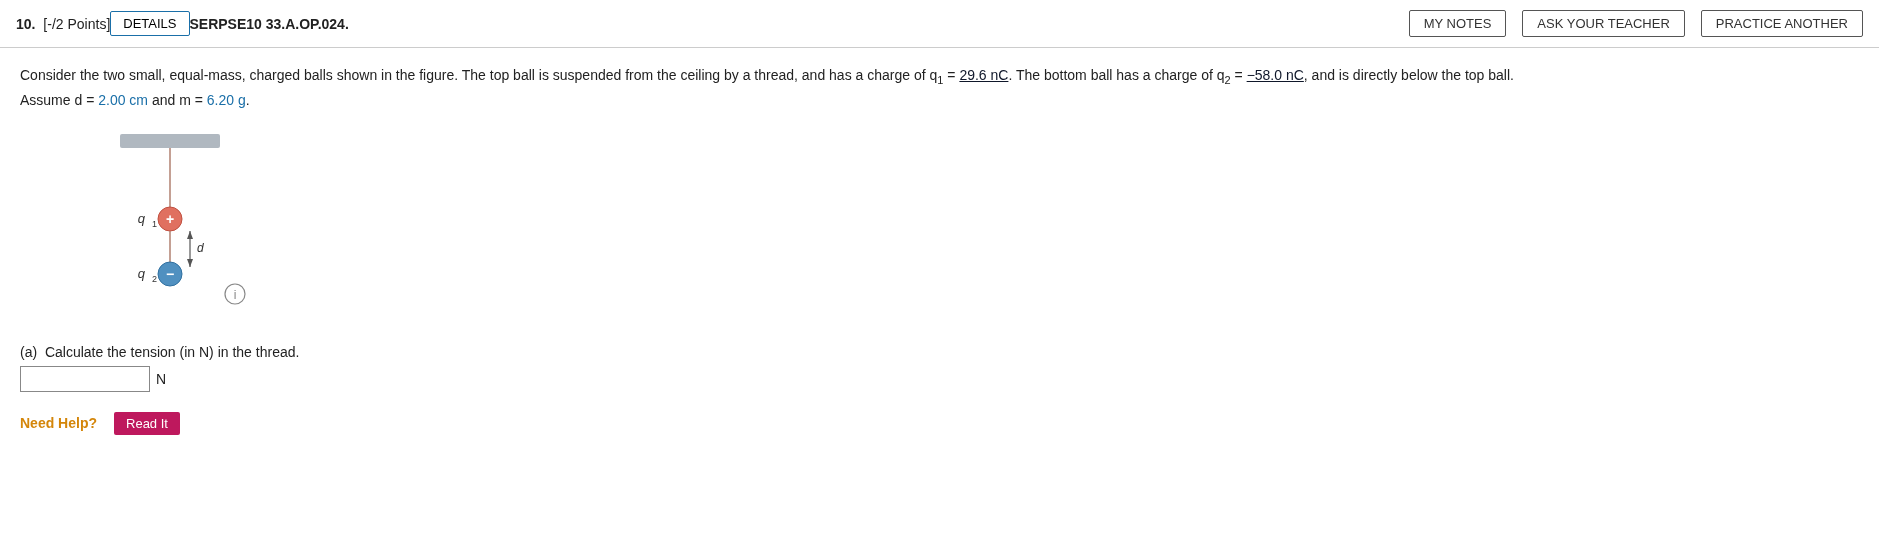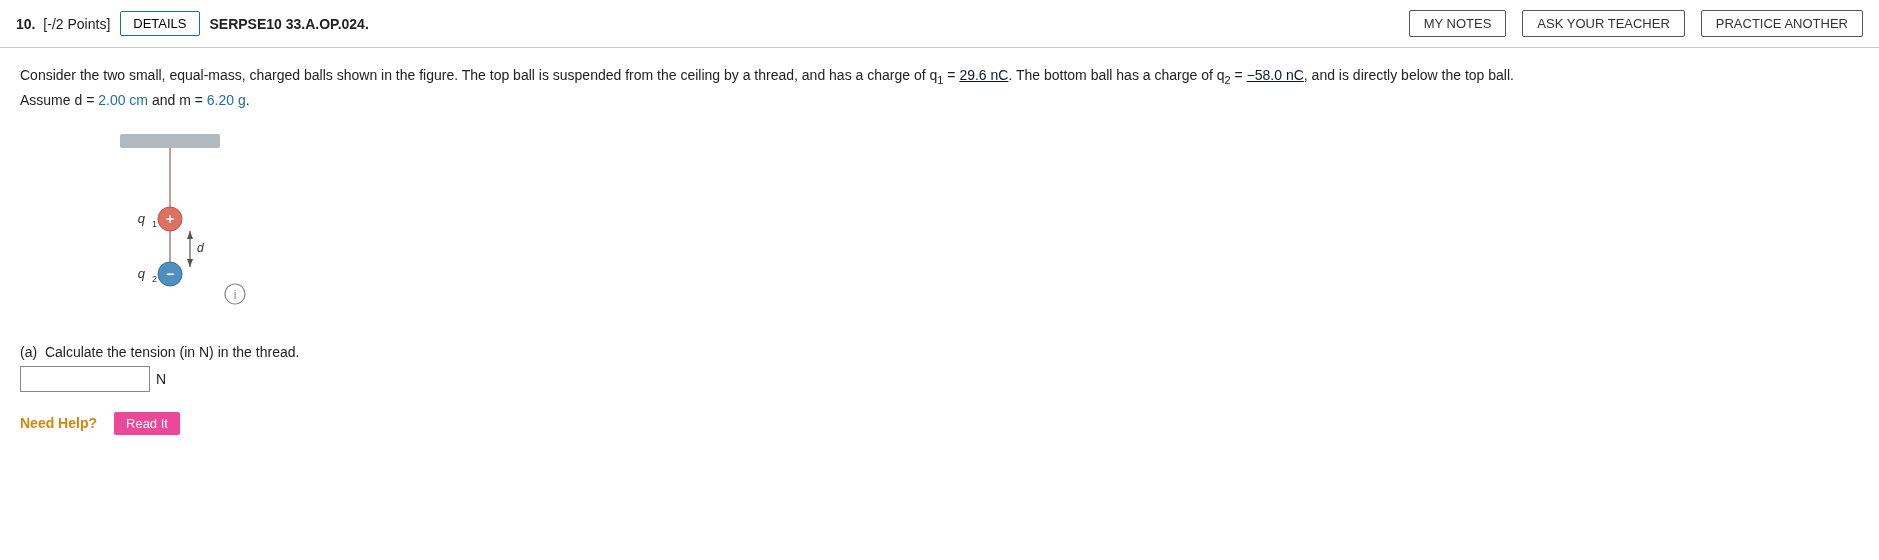--- a/index.html
+++ b/index.html
@@ -12,21 +12,20 @@
     .header {
       display: flex;
       align-items: center;
       padding: 10px 16px;
       border-bottom: 1px solid #ccc;
       gap: 12px;
     }
     .header-left {
       display: flex;
       align-items: center;
-      gap: 10px;
       flex: 1;
     }
     .question-number {
       font-weight: bold;
       white-space: nowrap;
     }
     .details-btn {
       border: 1px solid #1a6fa8;
       color: #000000;
       background: #fff;
@@ -101,21 +100,21 @@
       align-items: center;
       gap: 17px;
       margin-top: 20px;
     }
     .need-help-text {
       color: #d4860a;
       font-weight: bold;
       font-size: 14px;
     }
     .read-it-btn {
-      background: #ec4899;
+      background: #be185d;
       color: #fff;
       border: none;
       padding: 4px 12px;
       font-size: 13px;
       cursor: pointer;
       border-radius: 2px;
     }
     sub, sup { font-size: 11px; }
   </style>
 </head>

